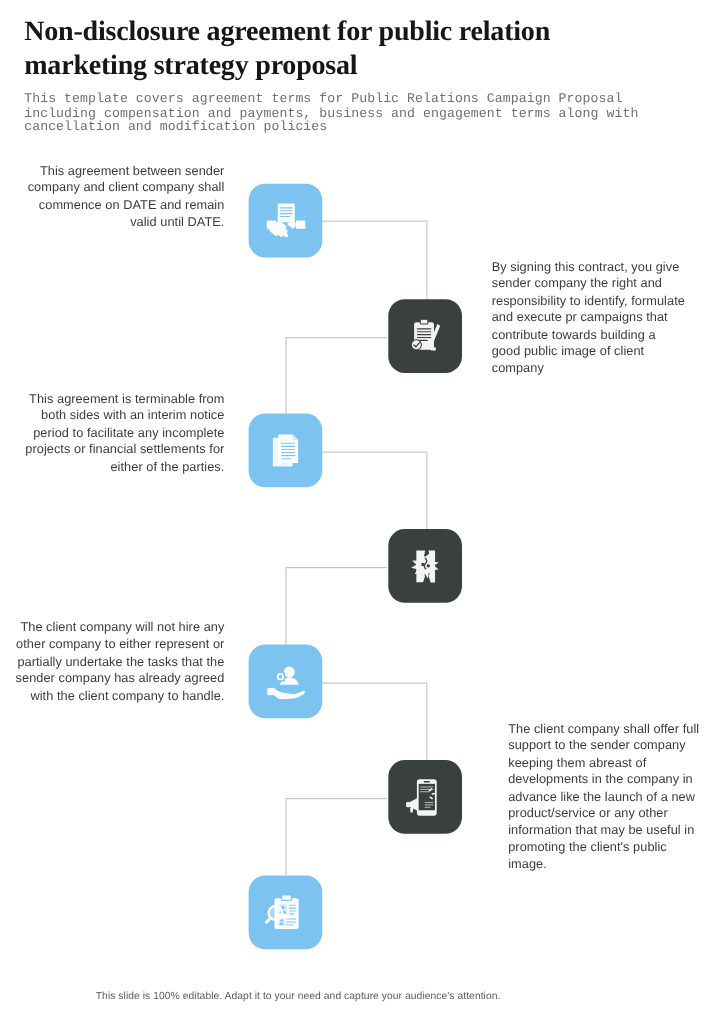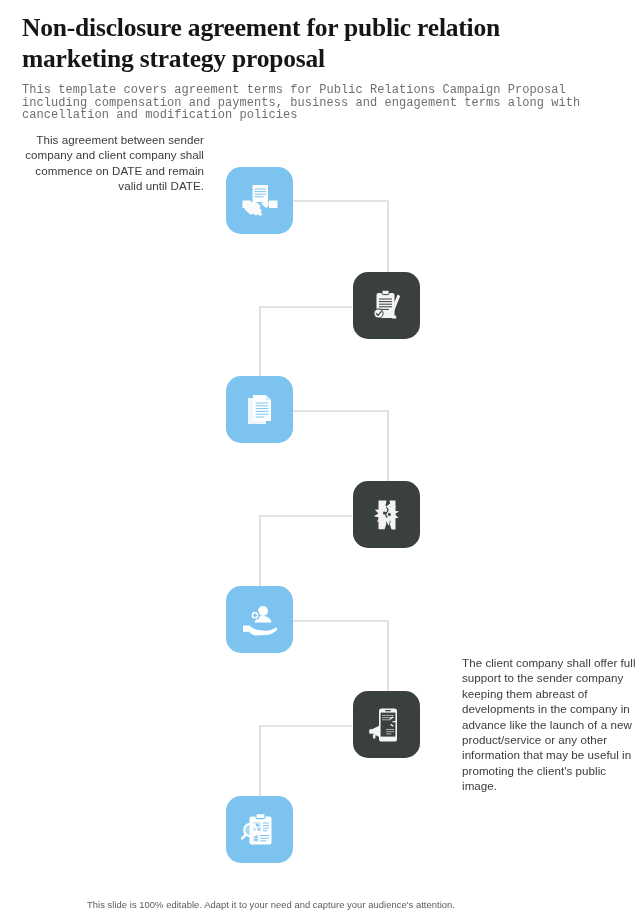--- a/index.html
+++ b/index.html
@@ -108,59 +108,61 @@
             <line x1="15" y1="13.2" x2="25.5" y2="13.2"></line>
             <line x1="15" y1="15.8" x2="23" y2="15.8"></line>
           </g>
           <path d="M2.5 19.5 h8.5 v7.5 h-8.5 z" fill="#fdfdfd"></path>
           <path d="M29 19.5 h8.5 v7.5 h-8.5 z" fill="#fdfdfd"></path>
           <path d="M10.5 21.5 c2.2-1.4 4.6-1.4 6.2 0 l3 2.4 c1 .8 1 1.9 .1 2.6 l-.5 .4 1.6 1.3 c.9 .7 .9 1.8 .1 2.5 l-.5 .4 1 .9 c.8 .7 .7 1.7 -.1 2.3 -.8 .6 -1.8 .5 -2.6 -.2 l-1 -.9 -.4 .5 c-.7 .8 -1.9 .9 -2.7 .2 l-1.8 -1.5 -.4 .5 c-.7 .8 -1.9 .8 -2.7 .1 l-4.6 -3.9 c-.9 -.8 -.9 -2 0 -2.7 z" fill="#fbfbfb"></path>
           <path d="M28.7 21.3 c-2.2-1.4-4.6-1.4-6.2 0 l-1.6 1.3 5.2 4.3 2.6 -2.1 z" fill="#fbfbfb"></path>
         </svg>
       </span>
     </div>
-    <div class="txt left" style="top: 2px; width: 190px; right: 436px;">This agreement between sender company and client company shall commence on DATE and remain valid until DATE.</div>
+    <div class="txt left" style="top: 18px; width: 190px; right: 436px;">This agreement between sender company and client company shall commence on DATE and remain valid until DATE.</div>
 
     <div class="node dark" style="left:353px;top:142px;">
       <span>
         <svg width="40" height="40" viewBox="0 0 40 40">
           <rect x="9.5" y="7" width="18" height="25" rx="2" fill="#f4f4f4"></rect>
           <rect x="15" y="4.2" width="7" height="4.4" rx="1.2" fill="#f4f4f4" stroke="#39403e" stroke-width="1"></rect>
           <g stroke="#39403e" stroke-width="1" stroke-linecap="round">
             <line x1="12.4" y1="13" x2="24.6" y2="13"></line>
             <line x1="12.4" y1="15.6" x2="24.6" y2="15.6"></line>
             <line x1="12.4" y1="18.2" x2="24.6" y2="18.2"></line>
             <line x1="12.4" y1="20.8" x2="24.6" y2="20.8"></line>
             <line x1="12.4" y1="23.4" x2="21.5" y2="23.4"></line>
           </g>
           <circle cx="11.5" cy="27.5" r="4.6" fill="#f4f4f4" stroke="#39403e" stroke-width="1"></circle>
           <path d="M9.3 27.6 l1.7 1.7 3.2 -3.6" fill="none" stroke="#39403e" stroke-width="1.2" stroke-linecap="round" stroke-linejoin="round"></path>
           <path d="M30.6 8.5 l2.6 1.6 -7.4 18.3 -3 1.4 .4 -3.3 z" fill="#f4f4f4"></path>
           <rect x="24.6" y="29.6" width="4.6" height="3" rx="0.6" fill="#f4f4f4"></rect>
         </svg>
       </span>
     </div>
+    <div class="txt right" style="top:105px;width:178px;">By signing this contract, you give sender company the right and responsibility to identify, formulate and execute pr campaigns that contribute towards building a good public image of  client company</div>
 
     <div class="node blue" style="left:226px;top:246px;">
       <span>
         <svg width="40" height="40" viewBox="0 0 40 40">
           <path d="M8 8 h13 l5 5 v21 h-18 z" fill="#fdfdfd" opacity="0.9"></path>
           <path d="M13 5 h13 l5 5 v21 h-18 z" fill="#ffffff"></path>
           <path d="M26 5 v5 h5 z" fill="#d5ebfa"></path>
           <g stroke="#7cc4ef" stroke-width="1" stroke-linecap="round">
             <line x1="16" y1="13" x2="28" y2="13"></line>
             <line x1="16" y1="15.8" x2="28" y2="15.8"></line>
             <line x1="16" y1="18.6" x2="28" y2="18.6"></line>
             <line x1="16" y1="21.4" x2="28" y2="21.4"></line>
             <line x1="16" y1="24.2" x2="28" y2="24.2"></line>
             <line x1="16" y1="27" x2="24" y2="27"></line>
           </g>
         </svg>
       </span>
     </div>
+    <div class="txt left" style="top: 225px; width: 190px; right: 436px;">This agreement is terminable from both sides with an interim notice period to facilitate any incomplete projects or financial settlements for either of the parties.</div>
 
     <div class="node dark" style="left:353px;top:351px;">
       <span>
         <svg width="40" height="40" viewBox="0 0 40 40">
           <path d="M11.5 5.5 h8 l-1.2 6 4 3.5 -3.3 3 2.6 4.2 -3.8 1.6 1.6 5 -1.8 5.5 -6.1 0 z" fill="#f4f4f4"></path>
           <path d="M28.5 5.5 h-6 l1.4 6.2 -4 3.2 3.4 3.4 -2.8 4 3.9 1.5 -1.7 5.2 1.8 5.5 4 0 z" fill="#f4f4f4"></path>
           <path d="M20 11 l4.2 -3.4 -.6 5 5.4 -1.4 -2.6 4.2 5.6 1 -4.5 2.8 4.2 3.6 -5.6 .4 1.6 4.8 -4.8 -2.4 -1 5.2 -2.6 -4.2 -3.6 3.8 -.6 -5.2 -5.2 1.8 2.4 -4.4 -5.6 -1.4 4.8 -2.8 -3.8 -3.8 5.6 .2 -1.4 -4.8 z" fill="#f4f4f4"></path>
           <g fill="#39403e">
             <path d="M16.5 16.5 l2.6 .6 -.7 2.6 -2.6 -.6 z"></path>
             <path d="M21.6 17.8 l2.5 .9 -1 2.5 -2.4 -.9 z"></path>
@@ -185,20 +187,21 @@
             <rect x="17.3" y="17.4" width="1.6" height="2.2" rx="0.7" transform="rotate(-45 18.1 18.5)"></rect>
             <rect x="17.3" y="11.1" width="1.6" height="2.2" rx="0.7" transform="rotate(45 18.1 12.2)"></rect>
             <rect x="11" y="17.4" width="1.6" height="2.2" rx="0.7" transform="rotate(45 11.8 18.5)"></rect>
           </g>
           <circle cx="15" cy="15.2" r="1.7" fill="#7cc4ef"></circle>
           <path d="M3 25.5 h6.3 v6.4 h-6.3 z" fill="#ffffff"></path>
           <path d="M9.3 25.3 c2.4 2.6 5.4 4.2 9 4.6 l8.3 .9 c2 .2 6.5 -1.4 8.8 -2.7 1.4 -.8 2.5 .6 1.4 1.8 -2.1 2.4 -6.3 4.7 -10 5 l-9.6 .7 c-2.9 .2 -5.5 -1 -7.9 -3.3 z" fill="#ffffff"></path>
         </svg>
       </span>
     </div>
+    <div class="txt left" style="top: 433px; width: 190px; right: 436px;">The client company will not hire any other company to either represent or partially undertake the tasks that the sender company has already agreed with the client company to handle.</div>
 
     <div class="node dark" style="left:353px;top:561px;">
       <span>
         <svg width="40" height="40" viewBox="0 0 40 40">
           <rect x="12" y="3.5" width="18" height="33" rx="2.6" fill="#f4f4f4"></rect>
           <rect x="13.6" y="7.6" width="14.8" height="24" fill="#39403e"></rect>
           <rect x="18.2" y="5.1" width="5.6" height="1.2" rx="0.6" fill="#39403e"></rect>
           <g fill="#f4f4f4">
             <circle cx="17.2" cy="34" r="0.85"></circle>
             <circle cx="21" cy="34" r="0.85"></circle>

